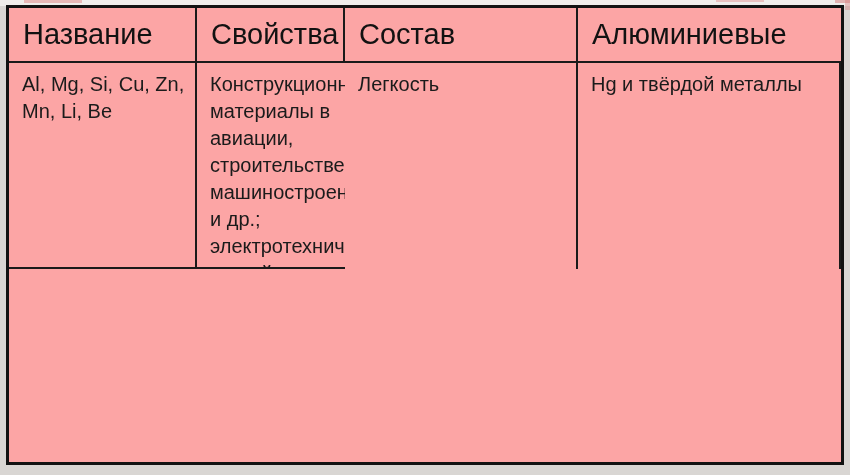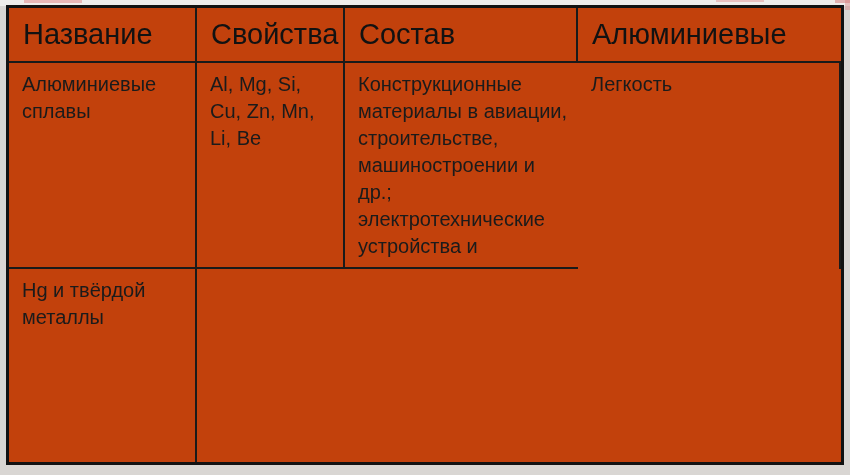--- a/index.html
+++ b/index.html
@@ -17,21 +17,21 @@
   .artifact { position: absolute; pointer-events: none; }
   .a1 { left: 24px;  top: 0; width: 58px; height: 3px; background: rgba(224,140,140,0.55); }
   .a2 { left: 716px; top: 0; width: 48px; height: 2px; background: rgba(224,140,140,0.45); }
   .a3 { left: 835px; top: 0; width: 15px; height: 3px; background: rgba(214,120,120,0.5); }
   .a4 { left: 845px; top: 0; width: 5px;  height: 10px; background: rgba(214,120,120,0.4); }
 
   .table-wrap {
     position: absolute;
     left: 6px; top: 5px;
     width: 838px; height: 460px;
-    background: #c2410c;
+    background: #fca5a5;
     border: 3px solid #121212;
     display: grid;
     grid-template-columns: 188px 148px 233px 1fr;
     grid-template-rows: 55px 206px 1fr;
   }
   .cell {
     border-right: 2px solid #1a1a1a;
     border-bottom: 2px solid #1a1a1a;
     color: #1b1b1b;
     overflow: hidden;
@@ -60,20 +60,19 @@
 <div class="artifact a3"></div>
 <div class="artifact a4"></div>
 
 <div class="table-wrap">
 
   <div class="cell th">Название</div>
   <div class="cell th">Свойства</div>
   <div class="cell th">Состав</div>
   <div class="cell th last-col">Алюминиевые</div>
 
-  <div class="cell td">Алюминиевые сплавы</div>
   <div class="cell td">Al, Mg, Si, Cu, Zn, Mn, Li, Be</div>
   <div class="cell td last-col">Конструкционные материалы в авиации, строительстве, машиностроении и др.; электротехнические устройства и материалы</div>
 
   <div class="cell td last-row">Легкость</div>
   <div class="cell td last-row">Hg и твёрдой металлы</div>
 
 </div>
 
 </body></html>

